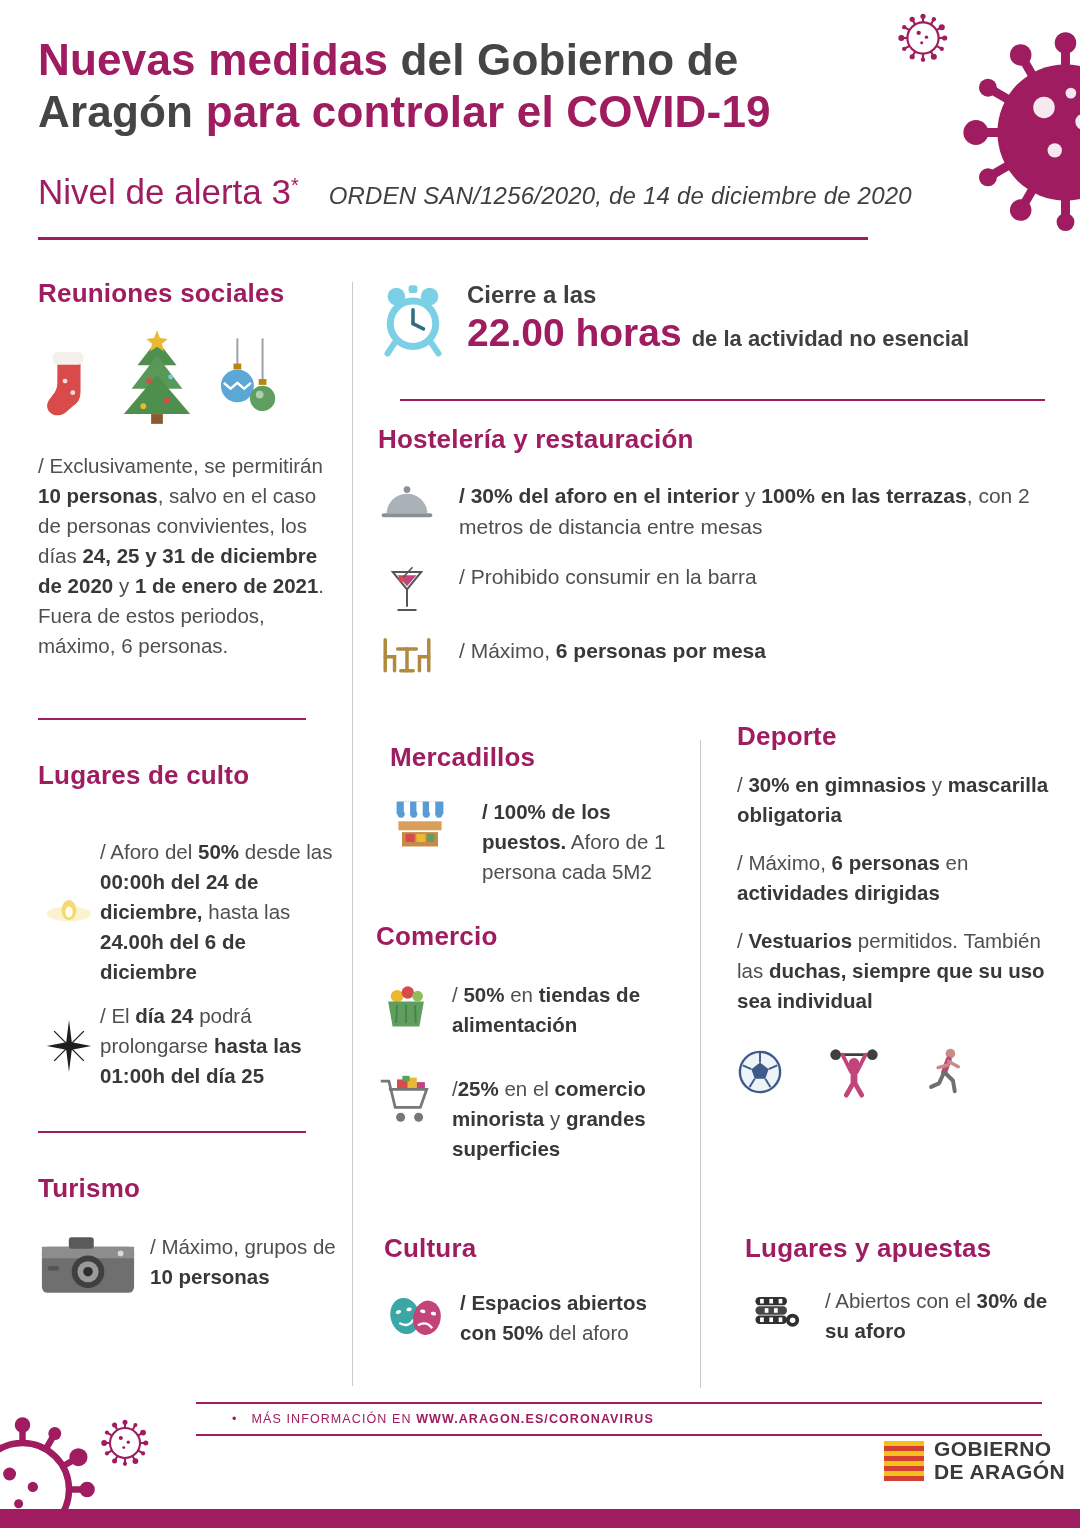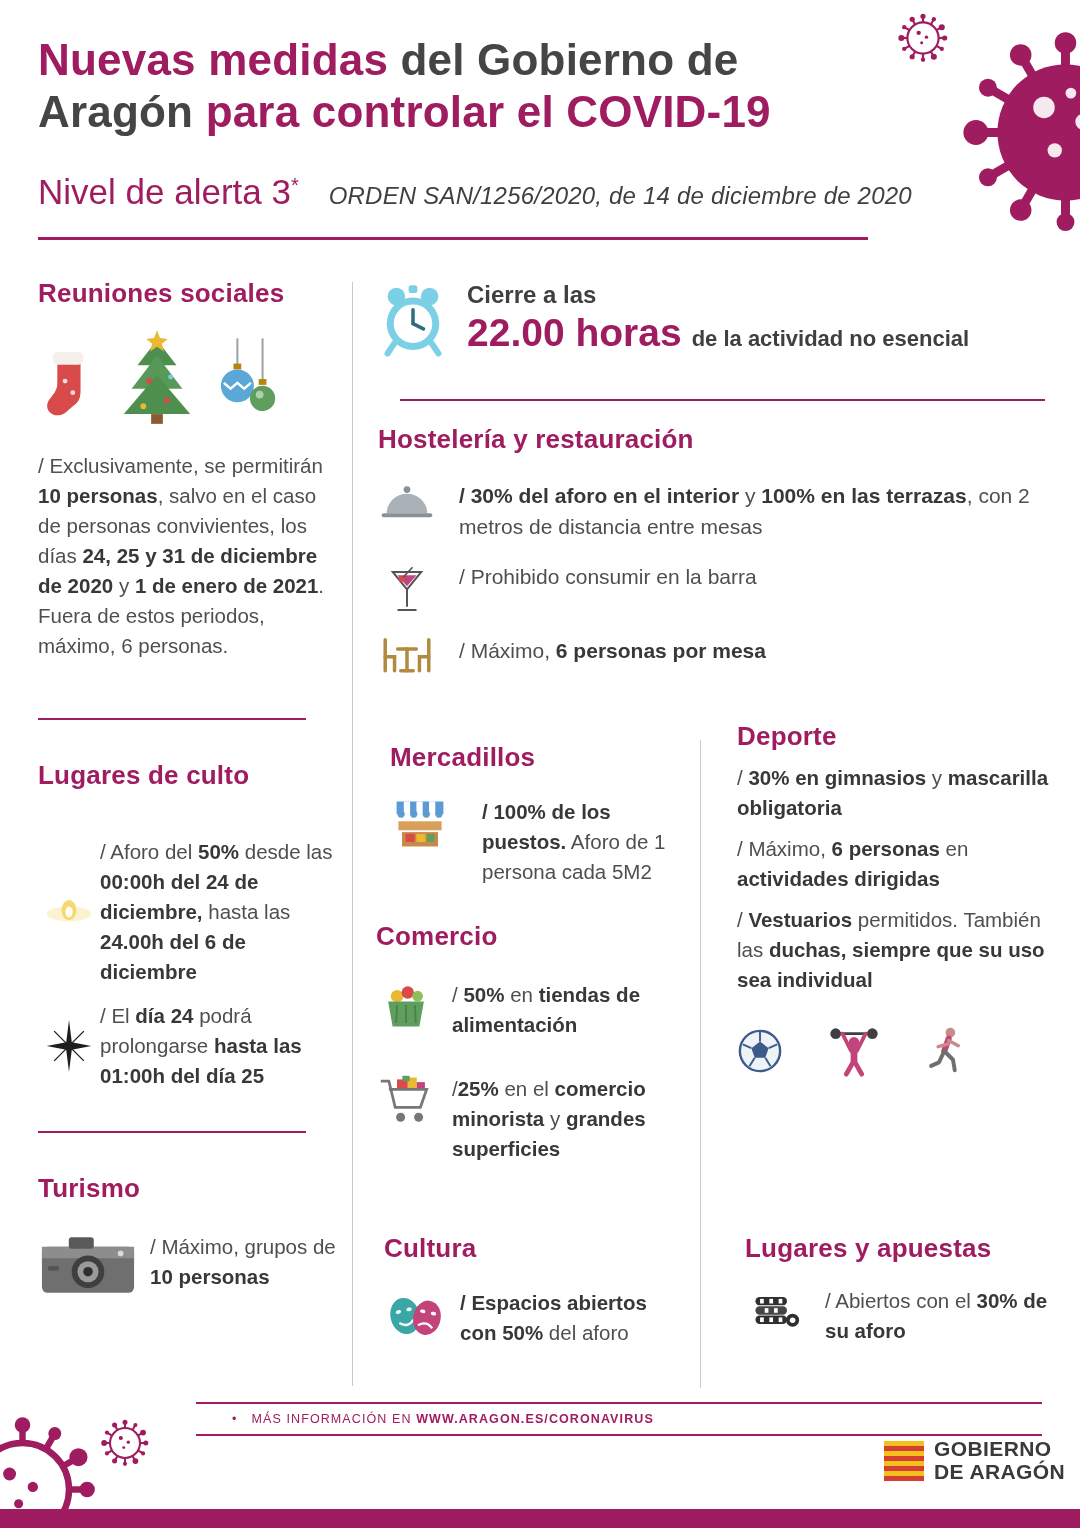--- a/index.html
+++ b/index.html
@@ -61,21 +61,21 @@
   .mercadillos { position:absolute; left:376px; top:742px; width:302px;margin-left:14px; }
   .mercadillos .row { margin-top:24px; gap:32px; }
   .mercadillos .icon-col { width:60px; }
   .comercio { position:absolute; left:376px; top:921px; width:318px; }
   .comercio .row { gap:16px; }
   .comercio .icon-col { width:60px; }
   .c-row1 { margin-top:28px; } .c-row2 { margin-top:34px; }
 
   
   .deporte { position:absolute; left:737px; top:721px; width:312px; }
-  .deporte .copy { margin-top:11px; }
+  .deporte .copy { margin-top:18px; }
   .sport-icons { margin-top:30px; display:flex; align-items:center; gap:44px; }
 
   
   .cultura { position:absolute; left:384px; top:1233px; width:300px; }
   .cultura .row { margin-top:24px; gap:12px; }
   .juegos { position:absolute; left:745px; top:1233px; width:310px; }
   .juegos .row { margin-top:22px; gap:22px; }
 
   
   .footer-info { position:absolute; left:196px; top:1402px; width:846px;

